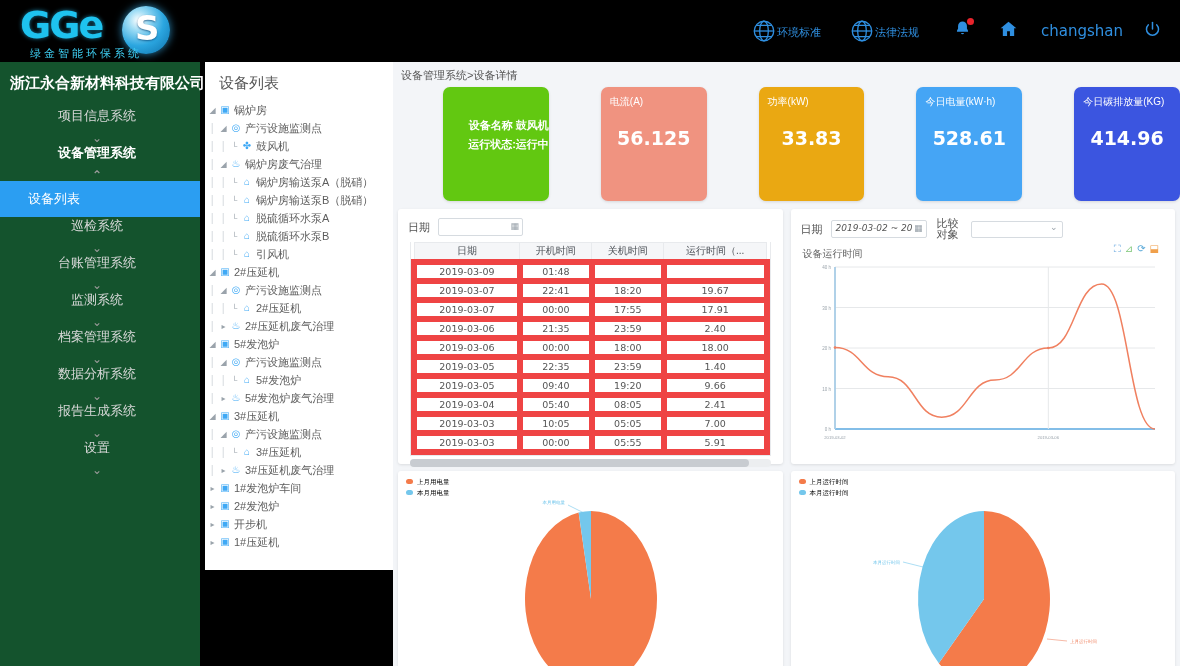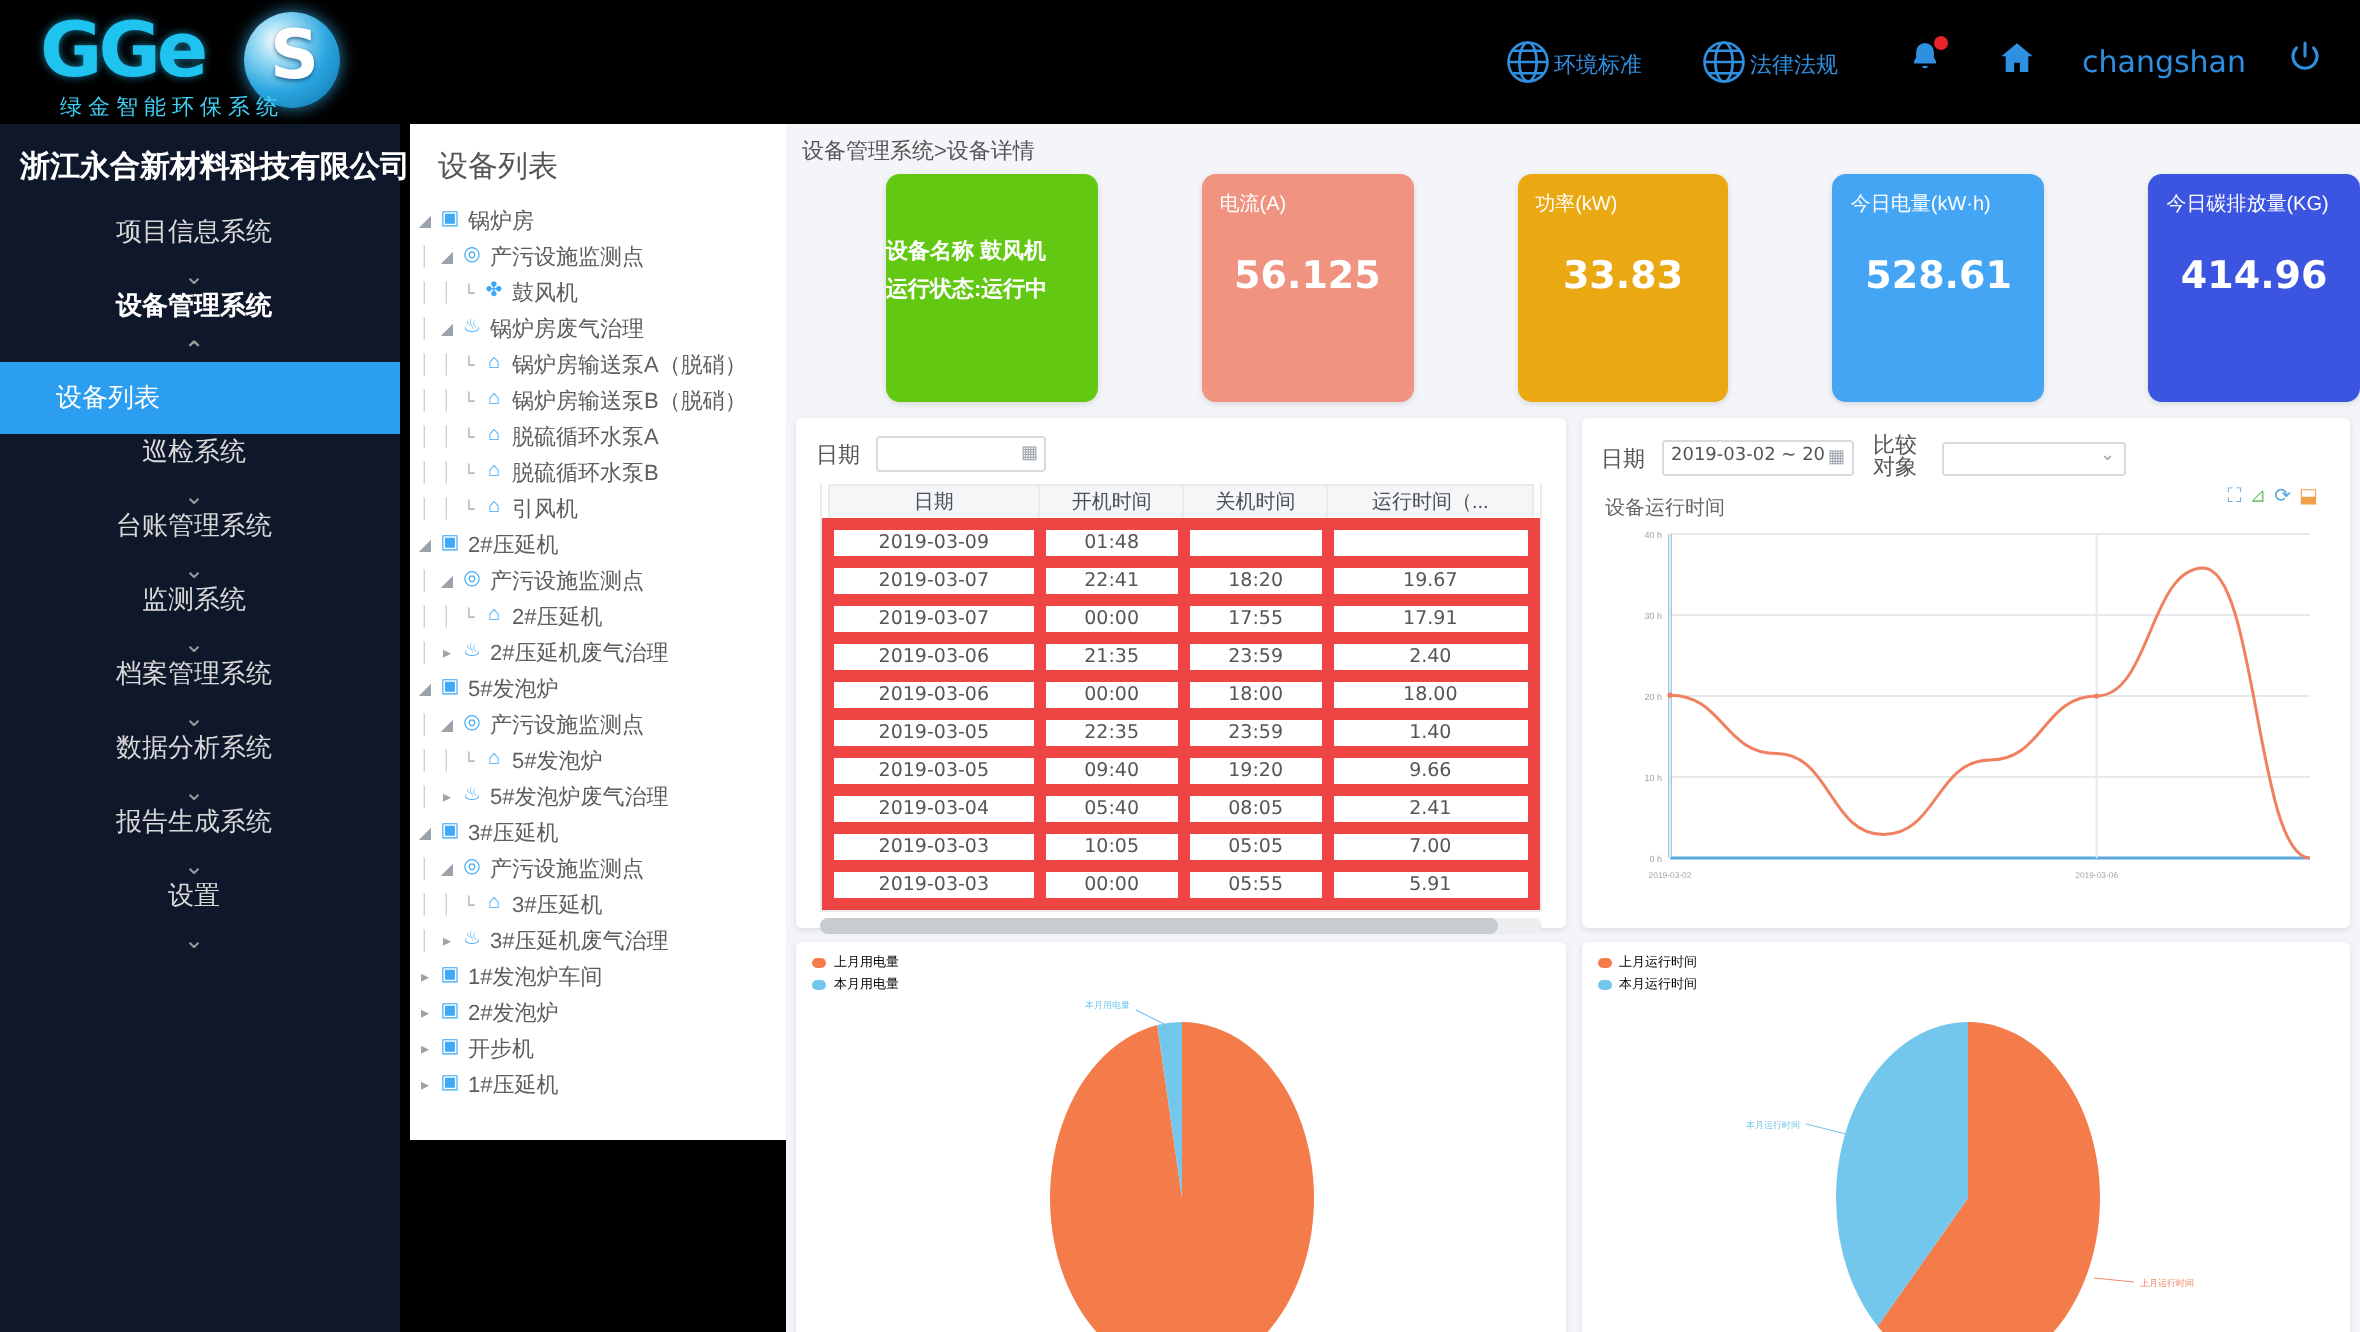--- a/index.html
+++ b/index.html
@@ -56,21 +56,21 @@
   .home-icon { margin: 0 14px; cursor: pointer; }
   .username {
     color: #2f8fe0; font-size: 15px; margin: 0 14px 0 8px; cursor: pointer;
     font-family: "DejaVu Sans", sans-serif;
   }
   .power-icon { margin: 0 10px 0 6px; cursor: pointer; }
 
   
   .sidebar {
     position: absolute; left: 0; top: 62px; width: 200px; height: 604px;
-    background: #0f172a; color: #d8d8d8;
+    background: #14532d; color: #d8d8d8;
   }
   .company-name {
     font-size: 15px; font-weight: bold; color: #fff;
     padding: 12px 10px 14px 10px; white-space: nowrap;
   }
   .nav-item {
     height: 37px; display: flex; align-items: center; justify-content: space-between;
     padding: 0 16px 0 10px; font-size: 13px; color: #d9d9d9; cursor: pointer; flex-direction: column;
   }
   .nav-item.active-parent { color: #fff; font-weight: bold; }
@@ -109,21 +109,21 @@
     height: 114px; border-radius: 7px; color: #fff; position: relative;
     flex: 1 1 0; box-shadow: 0 1px 3px rgba(0,0,0,.12); margin-left: 45px;
   }
   .kpi-title { position: absolute; left: 9px; top: 8px; font-size: 10px; }
   .kpi-value {
     position: absolute; left: 0; right: 0; top: 40px; text-align: center;
     font-size: 19px; font-weight: bold; font-family: "DejaVu Sans", sans-serif;
   }
   .kpi-green { background: #62c811; }
   .kpi-green .kline {
-    position: absolute; left: 0; right: 0; text-align: left; font-size: 11px; font-weight: bold;
+    position: absolute; left: 0; right: 0; text-align: right; font-size: 11px; font-weight: bold;
   }
   .kpi-green .kl1 { top: 31px; }
   .kpi-green .kl2 { top: 50px; }
 
   
   .panels { display: flex; gap: 8px; padding: 8px 5px 0 5px; }
   .panel {
     background: #fff; border-radius: 3px; box-shadow: 0 1px 3px rgba(0,0,0,.10);
     position: relative;
   }
@@ -134,21 +134,21 @@
   .filter-label { margin-right: 8px; color: #555; }
   .date-input {
     width: 85px; height: 18px; border: 1px solid #d6dbe0; border-radius: 2px; background: #fff;
     position: relative; cursor: pointer;
   }
   .date-input .cal { position: absolute; right: 3px; top: 2px; font-size: 9px; color: #9aa3ab; }
   .date-input .val {
     position: absolute; left: 4px; top: 2px; font-size: 9px; color: #555;
     font-family: "DejaVu Sans", sans-serif; white-space: nowrap;
   }
-  .date-input.wide { width: 96px; }
+  .date-input.wide { width: 96px; font-style: italic; }
   .sel {
     width: 92px; height: 17px; border: 1px solid #d6dbe0; border-radius: 2px;
     background: #fff; position: relative; cursor: pointer;
   }
   .sel .chev2 { position: absolute; right: 4px; top: 0px; color: #9aa3ab; font-size: 9px; }
 
   
   .tbl-wrap { margin: 0 12px; border: 1px solid #e8eaed; border-top: none; }
   table.dt { width: 100%; border-collapse: collapse; font-size: 10px; }
   table.dt th {

